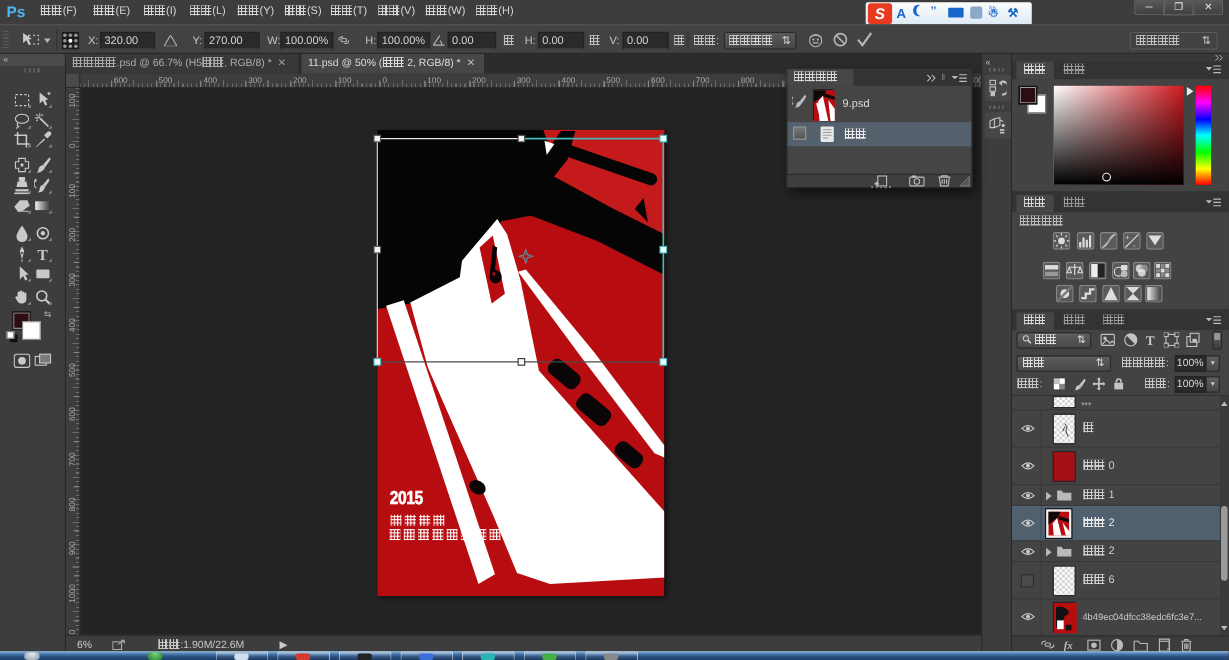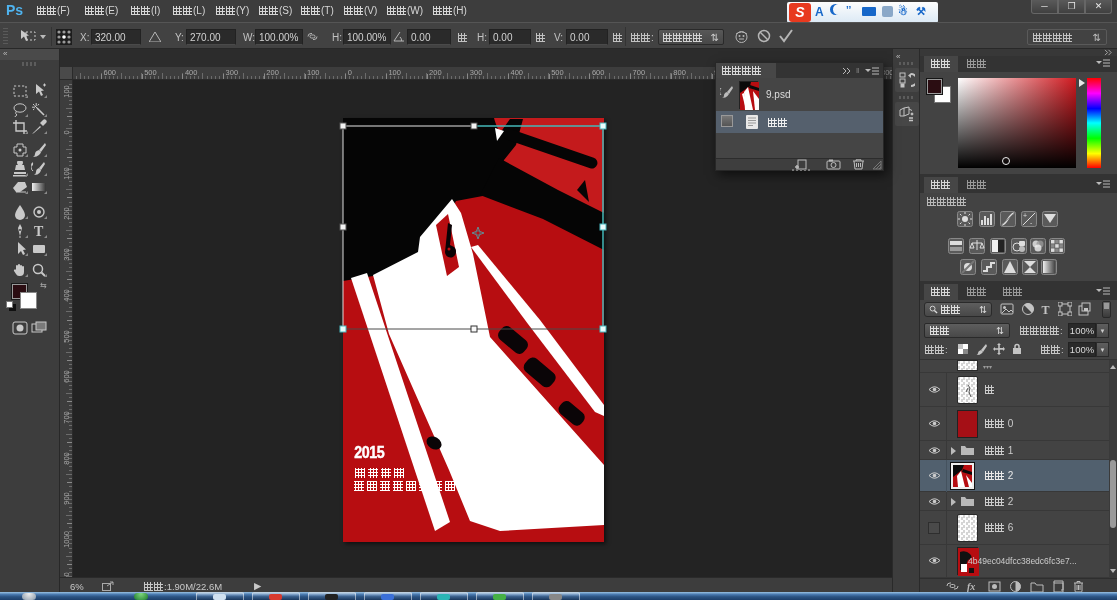--- a/index.html
+++ b/index.html
@@ -140,20 +140,22 @@
         <circle cx="7" cy="7" r="5.5" fill="none" stroke="#b5b5b5" stroke-width="1.5"></circle>
         <path d="M3 3 L11 11" stroke="#b5b5b5" stroke-width="1.5"></path>
       </svg>
 <svg class="icon" style="left:778px;top:6px" width="16" height="14" viewBox="0 0 16 14">
         <path d="M2 7 L6 12 L14 1" fill="none" stroke="#b5b5b5" stroke-width="2"></path>
       </svg>
 <div class="abs" style="left:1027px;top:6px;width:80px;height:16px;border:1px solid #5a5a5a;border-radius:2px;color:#c2c2c2;font-size:10px;line-height:14px;padding:1px 5px"><i class="g"></i><i class="g"></i><i class="g"></i><i class="g"></i><span style="float:right">⇅</span></div>
 </div>
 
 <div class="abs" id="tabbar">
+<div class="dtab" style="left:0;width:213px;background:#383838;color:#ababab;border-right:1px solid #262626"><i class="g"></i><i class="g"></i><i class="g"></i><i class="g"></i>.psd @ 66.7% (H5<i class="g"></i><i class="g"></i>, RGB/8) * &nbsp;<span style="color:#999">✕</span></div>
+<div class="dtab" style="left:214px;width:166px;background:#474747;color:#dcdcdc">11.psd @ 50% (<i class="g"></i><i class="g"></i> 2, RGB/8) * &nbsp;<span style="color:#bbb">✕</span></div>
 </div>
 
 <div class="abs" id="toolbar">
 <div class="abs" style="left:0;top:0;width:59px;height:11px;background:#4a4a4a;color:#bbb;font-size:8px;line-height:10px;padding-left:3px">«</div>
 <div class="abs" style="left:22px;top:13px;width:16px;height:4px;background:repeating-linear-gradient(90deg,#5c5c5c 0 2px,transparent 2px 4px)"></div>
 <div id="tools">
         <svg class="icon" style="left:12px;top:34px" width="16" height="16" viewBox="0 0 16 16">
           <rect x="2" y="3" width="12" height="10" fill="none" stroke="#c9c9c9" stroke-dasharray="2.2 1.8"></rect>
         </svg>
 <div class="abs" style="left:25px;top:46px;width:0;height:0;border-left:3px solid transparent;border-bottom:3px solid #8a8a8a"></div>
@@ -752,21 +754,21 @@
         </div>
         <div class="abs" style="left:26px;top:0;width:1px;height:33px;background:#383838"></div>
         <div class="abs" style="left:37px;top:2px;width:21px;height:28px;border:1px solid #222">
           <svg width="21" height="28" viewBox="0 0 21 28">
             <rect width="21" height="28" fill="#b70d11"></rect>
             <path d="M2 4 Q8 2 12 6 Q16 10 10 12 L6 22 H2 Z" fill="#111"></path>
             <rect x="3" y="16" width="6" height="8" fill="#fff"></rect>
             <rect x="11" y="20" width="5" height="5" fill="#111"></rect>
           </svg>
         </div>
-        <div class="abs" style="left:48px;top:11px;color:#ccc;font-size:8.5px;width:125px;overflow:hidden;white-space:nowrap">4b49ec04dfcc38edc6fc3e7...</div>
+        <div class="abs" style="left:64px;top:11px;color:#ccc;font-size:8.5px;width:125px;overflow:hidden;white-space:nowrap">4b49ec04dfcc38edc6fc3e7...</div>
       </div>
 <div class="abs" style="left:189px;top:311px;width:8px;height:218px;background:#3a3a3a"></div>
 <div class="abs" style="left:190px;top:411px;width:6px;height:68px;background:#9a9a9a;border-radius:3px"></div>
 <div class="abs" style="left:190px;top:313px;width:0;height:0;border:3px solid transparent;border-bottom:4px solid #bbb"></div>
 <div class="abs" style="left:190px;top:520px;width:0;height:0;border:3px solid transparent;border-top:4px solid #bbb"></div>
 <div class="abs" style="left:0;top:529px;width:197px;height:14px;background:#3c3c3c;border-top:1px solid #2e2e2e">
         <svg class="icon" style="left:26px;top:1px" width="14" height="13" viewBox="0 0 14 13">
           <path d="M1 6 a3 3 0 0 1 3-3 h1 M12 6 a3 3 0 0 1 -3 3 h-1" stroke="#bbb" fill="none"></path>
           <rect x="4" y="4.5" width="5" height="3" rx="1.5" stroke="#bbb" fill="none"></rect>
         </svg>

